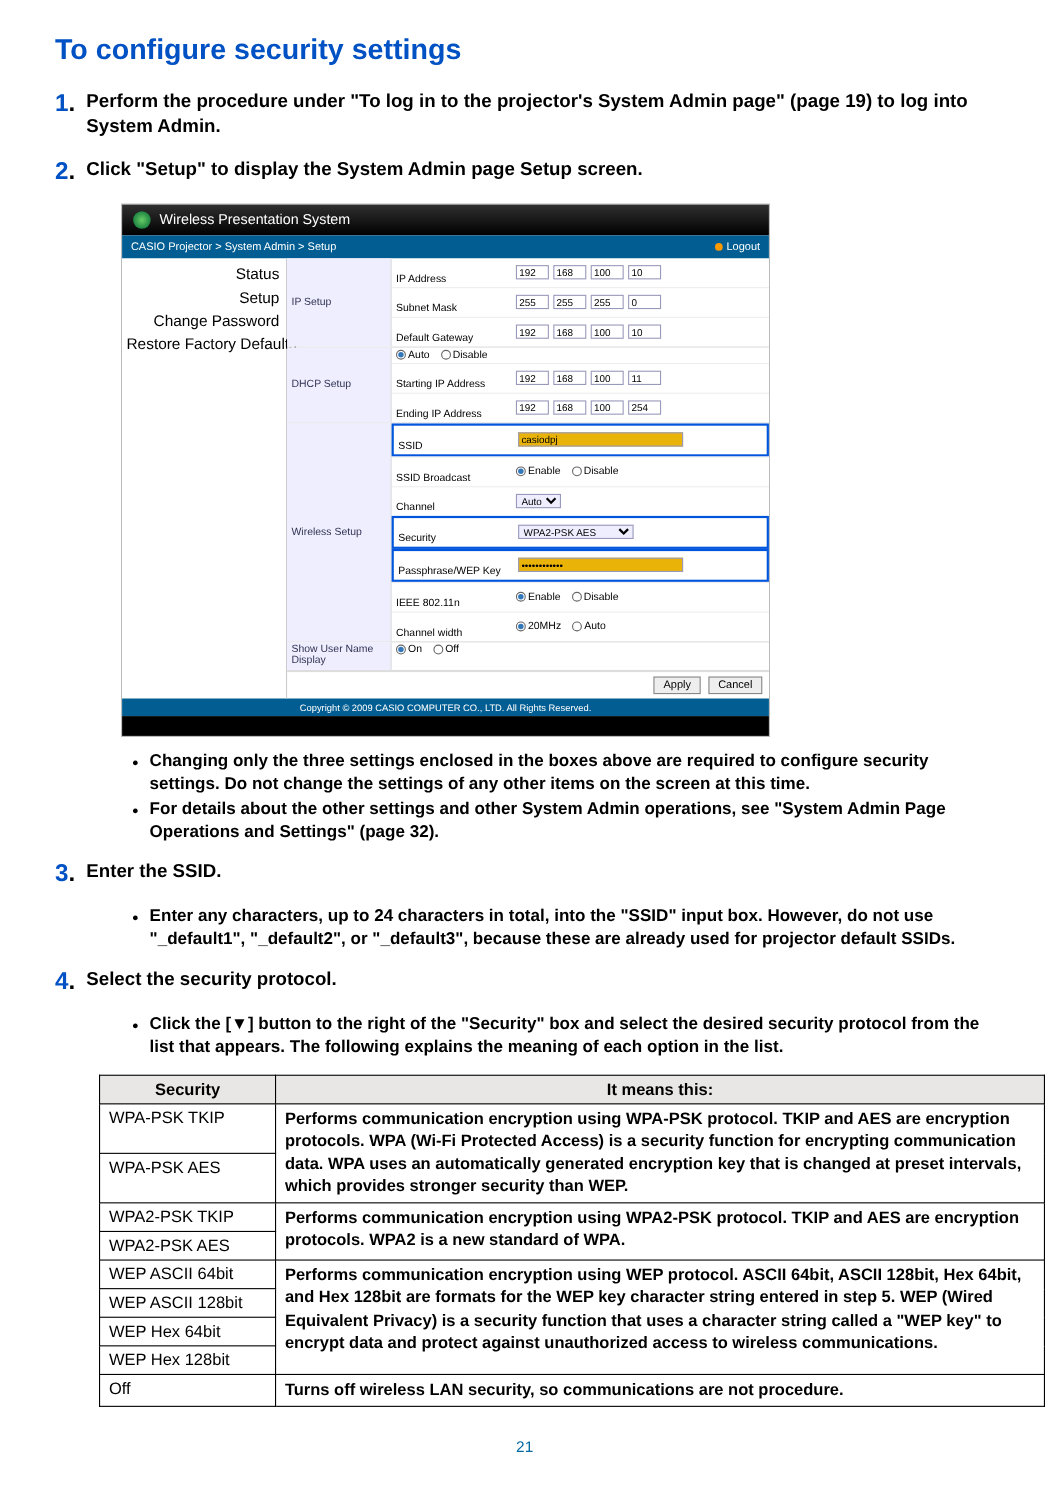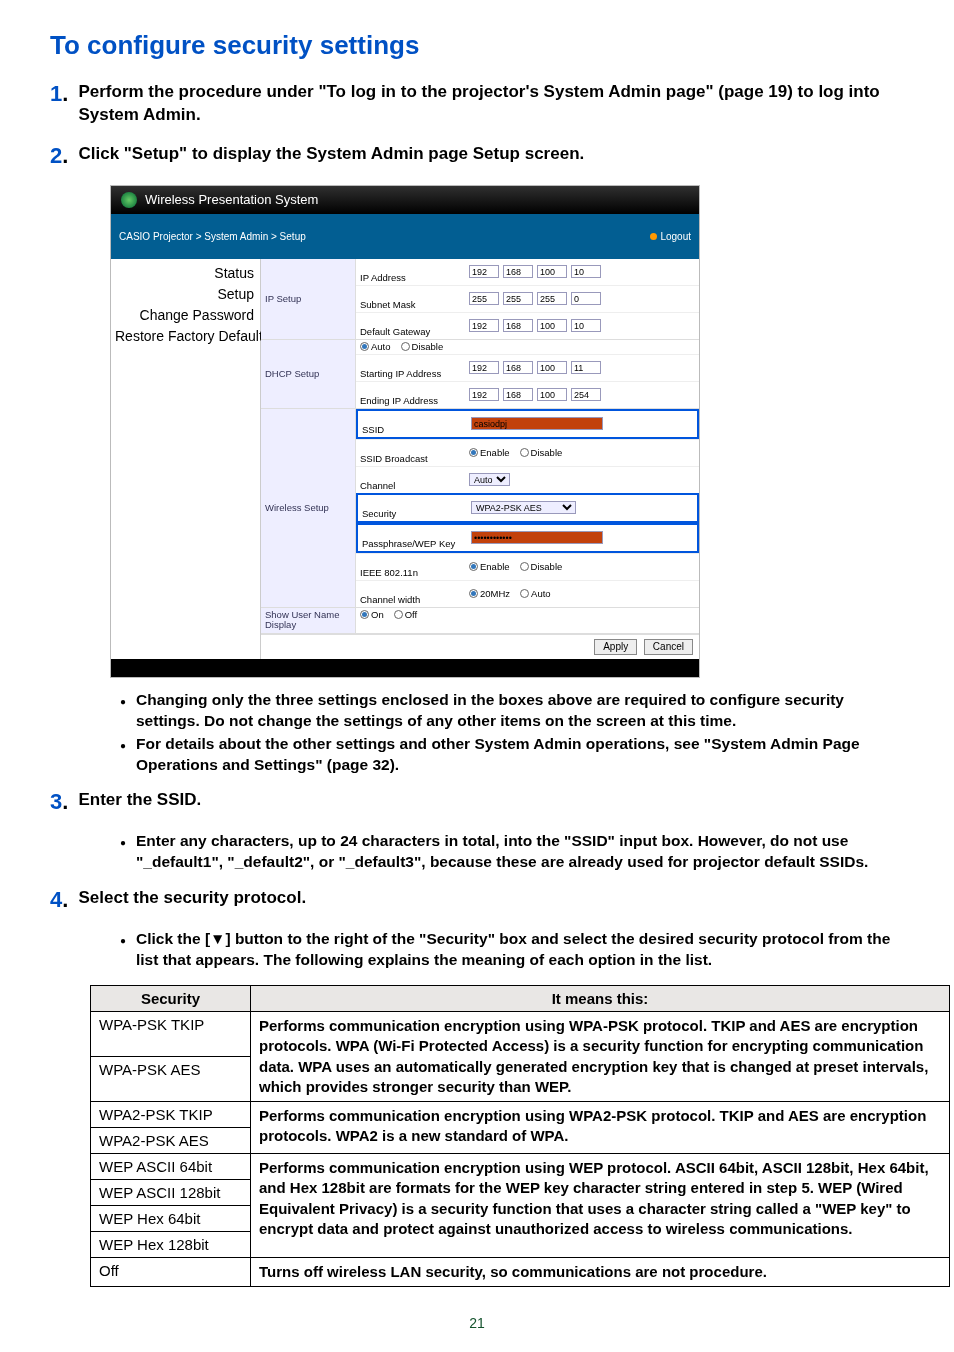--- a/index.html
+++ b/index.html
@@ -5,42 +5,42 @@
     * { box-sizing: border-box; margin: 0; padding: 0; }
     body { width: 954px; font-family: Arial, Helvetica, sans-serif; color: #000; padding: 30px 50px 40px 50px; }
     h1 { color: #0051C4; font-size: 26px; font-weight: bold; margin-bottom: 20px; }
     .step { margin-bottom: 16px; }
     .num { color: #0051C4; font-size: 22px; font-weight: bold; display:inline-block; width:24px; vertical-align: top;}
     .numdot { color: #000; font-size: 22px; font-weight: bold; }
     .step-text { font-size: 17px; font-weight: bold; display:inline-block; width: 810px; vertical-align: top; line-height: 1.35; }
     .bullets { margin: 6px 0 14px 70px; font-size: 15.5px; line-height: 1.35; }
     .bullets li { list-style: none; position: relative; padding-left: 16px; margin-bottom: 2px; font-weight: bold;}
     .bullets li::before { content: "●"; font-size: 10px; position:absolute; left:0; top:5px; }
-    .page-num { text-align: center; color: #14532d; font-size: 14px; margin-top: 28px; }
+    .page-num { text-align: center; color: #0369a1; font-size: 14px; margin-top: 28px; }
 
     
     .panel-wrap { margin: 8px 0 12px 60px; width: 590px; border: 1px solid #bbb; }
     .panel-hdr { background: linear-gradient(#303030,#000); padding: 6px 10px; display:flex; align-items:center; gap:8px; }
     .panel-hdr .logo { width:16px; height:16px; background: radial-gradient(#6c6,#063); border-radius:50%;}
     .panel-hdr-title { color:#fff; font-size: 13px; }
-    .panel-breadcrumb { background:#025e92; color:#fff; font-size:10px; padding: 17px 8px; display:flex; justify-content:space-between; }
+    .panel-breadcrumb { background:#025e92; color:#fff; font-size:10px; padding: 5px 8px; display:flex; justify-content:space-between; }
     .panel-logout { color:#fff; display:flex; align-items:center; gap:3px;}
     .panel-logout .dot{width:7px;height:7px;background:#ff9900;border-radius:50%;}
     .panel-body { display:flex; background:#fff; }
     .panel-nav { width: 150px; border-right:1px solid #ccc; font-size:14px; text-align:right; padding:4px 6px 4px 4px; line-height:1.5;}
     .panel-nav div{white-space:nowrap;}
     .panel-main { flex:1; font-size:9.5px; }
     .sect { display:flex; border-bottom:1px solid #ddd; }
     .sect-label { width:95px; background:#eef; border-right:1px solid #ddd; display:flex;align-items:center; padding:2px 4px; color:#335;}
     .sect-fields { flex:1; }
     .frow { display:flex; align-items:center; border-top:1px solid #eee; padding:1.5px 4px; gap:4px;}
     .frow:first-child{border-top:none;}
     .flabel{ width:105px;margin-top:12px; }
     .fip { width:30px; height:13px; border:1px solid #99b; font-size:9px; padding:0 2px; background:#fff;}
-    .ftext { width:132px; height:13px; border:1px solid #99b; font-size:9px; padding:0 2px; background:#c2410c;}
+    .ftext { width:150px; height:13px; border:1px solid #99b; font-size:9px; padding:0 2px; background:#eab308;}
     .fsel { height:13px; border:1px solid #99b; font-size:9px; background:#eef;}
     .radio{display:inline-flex;align-items:center;gap:2px;margin-right:6px;}
     .radio .r{width:9px;height:9px;border:1px solid #666;border-radius:50%;display:inline-flex;align-items:center;justify-content:center;}
     .radio .r.on::after{content:"";width:5px;height:5px;background:#37b;border-radius:50%;}
     .hl-blue{border:2px solid #0055dd !important;}
     .panel-btns{ text-align:right; padding:4px 6px; border-top:1px solid #ddd;}
     .pbtn{ font-size:10px; border:1px solid #888; background:#eee; padding:0 8px; height:16px; margin-left:4px;}
     .panel-foot{ background:#025e92; color:#fff; font-size:8.5px; text-align:center; padding:3px 0; }
     .panel-blackfoot{background:#000; height:18px;}
 
@@ -208,20 +208,21 @@
               </span>
           </div>
         </div>
       </div>
       <div class="panel-btns">
         <button class="pbtn">Apply</button>
         <button class="pbtn">Cancel</button>
       </div>
     </div>
   </div>
+  <div class="panel-foot">Copyright © 2009 CASIO COMPUTER CO., LTD. All Rights Reserved.</div>
   <div class="panel-blackfoot"></div>
 </div>
 
 <ul class="bullets">
   <li>Changing only the three settings enclosed in the boxes above are required to configure security settings. Do not change the settings of any other items on the screen at this time.</li>
   <li>For details about the other settings and other System Admin operations, see "System Admin Page Operations and Settings" (page 32).</li>
 </ul>
 
 <div class="step">
   <span class="num"><span>3</span><span class="numdot">.</span></span>

